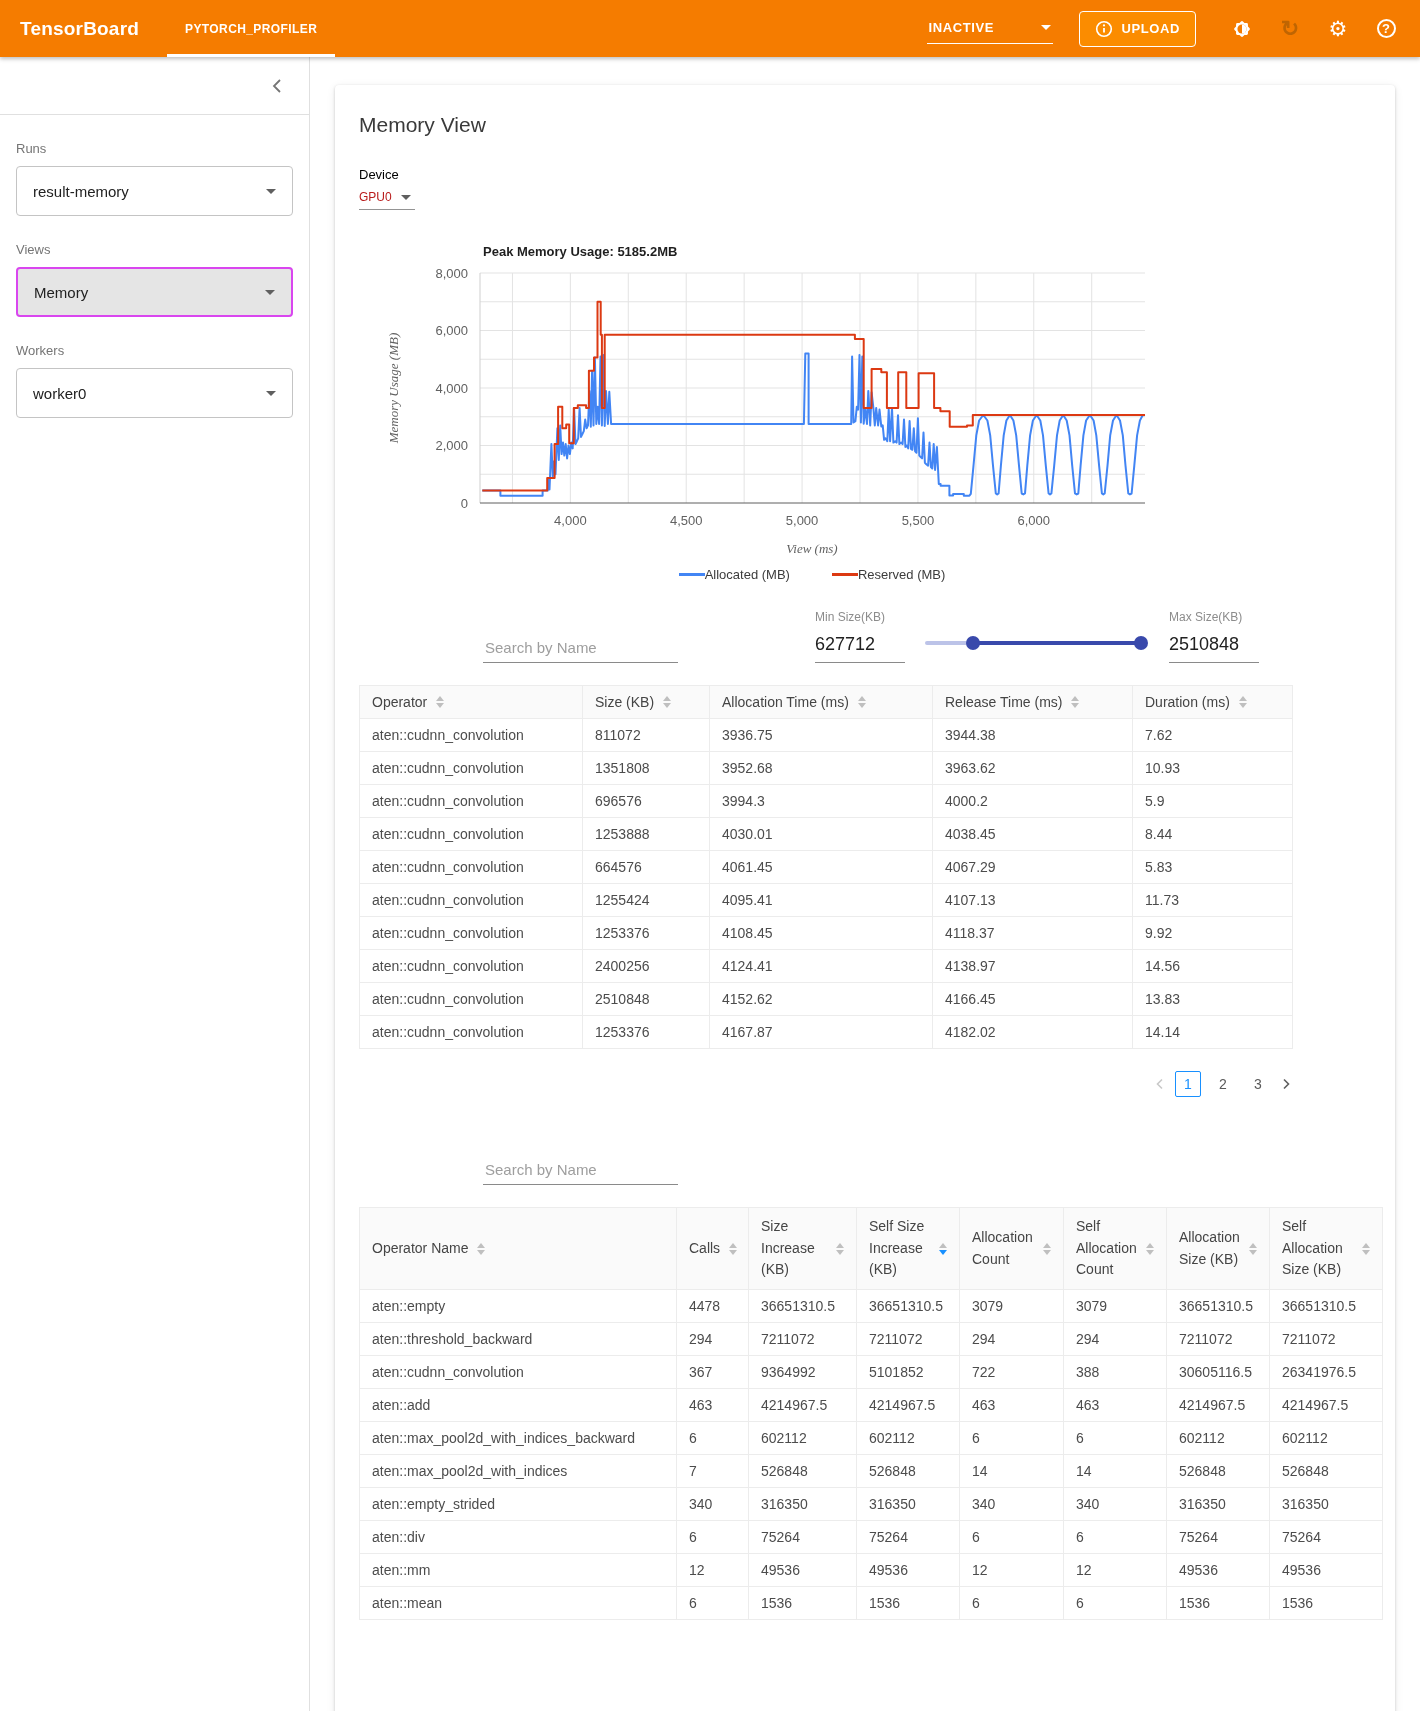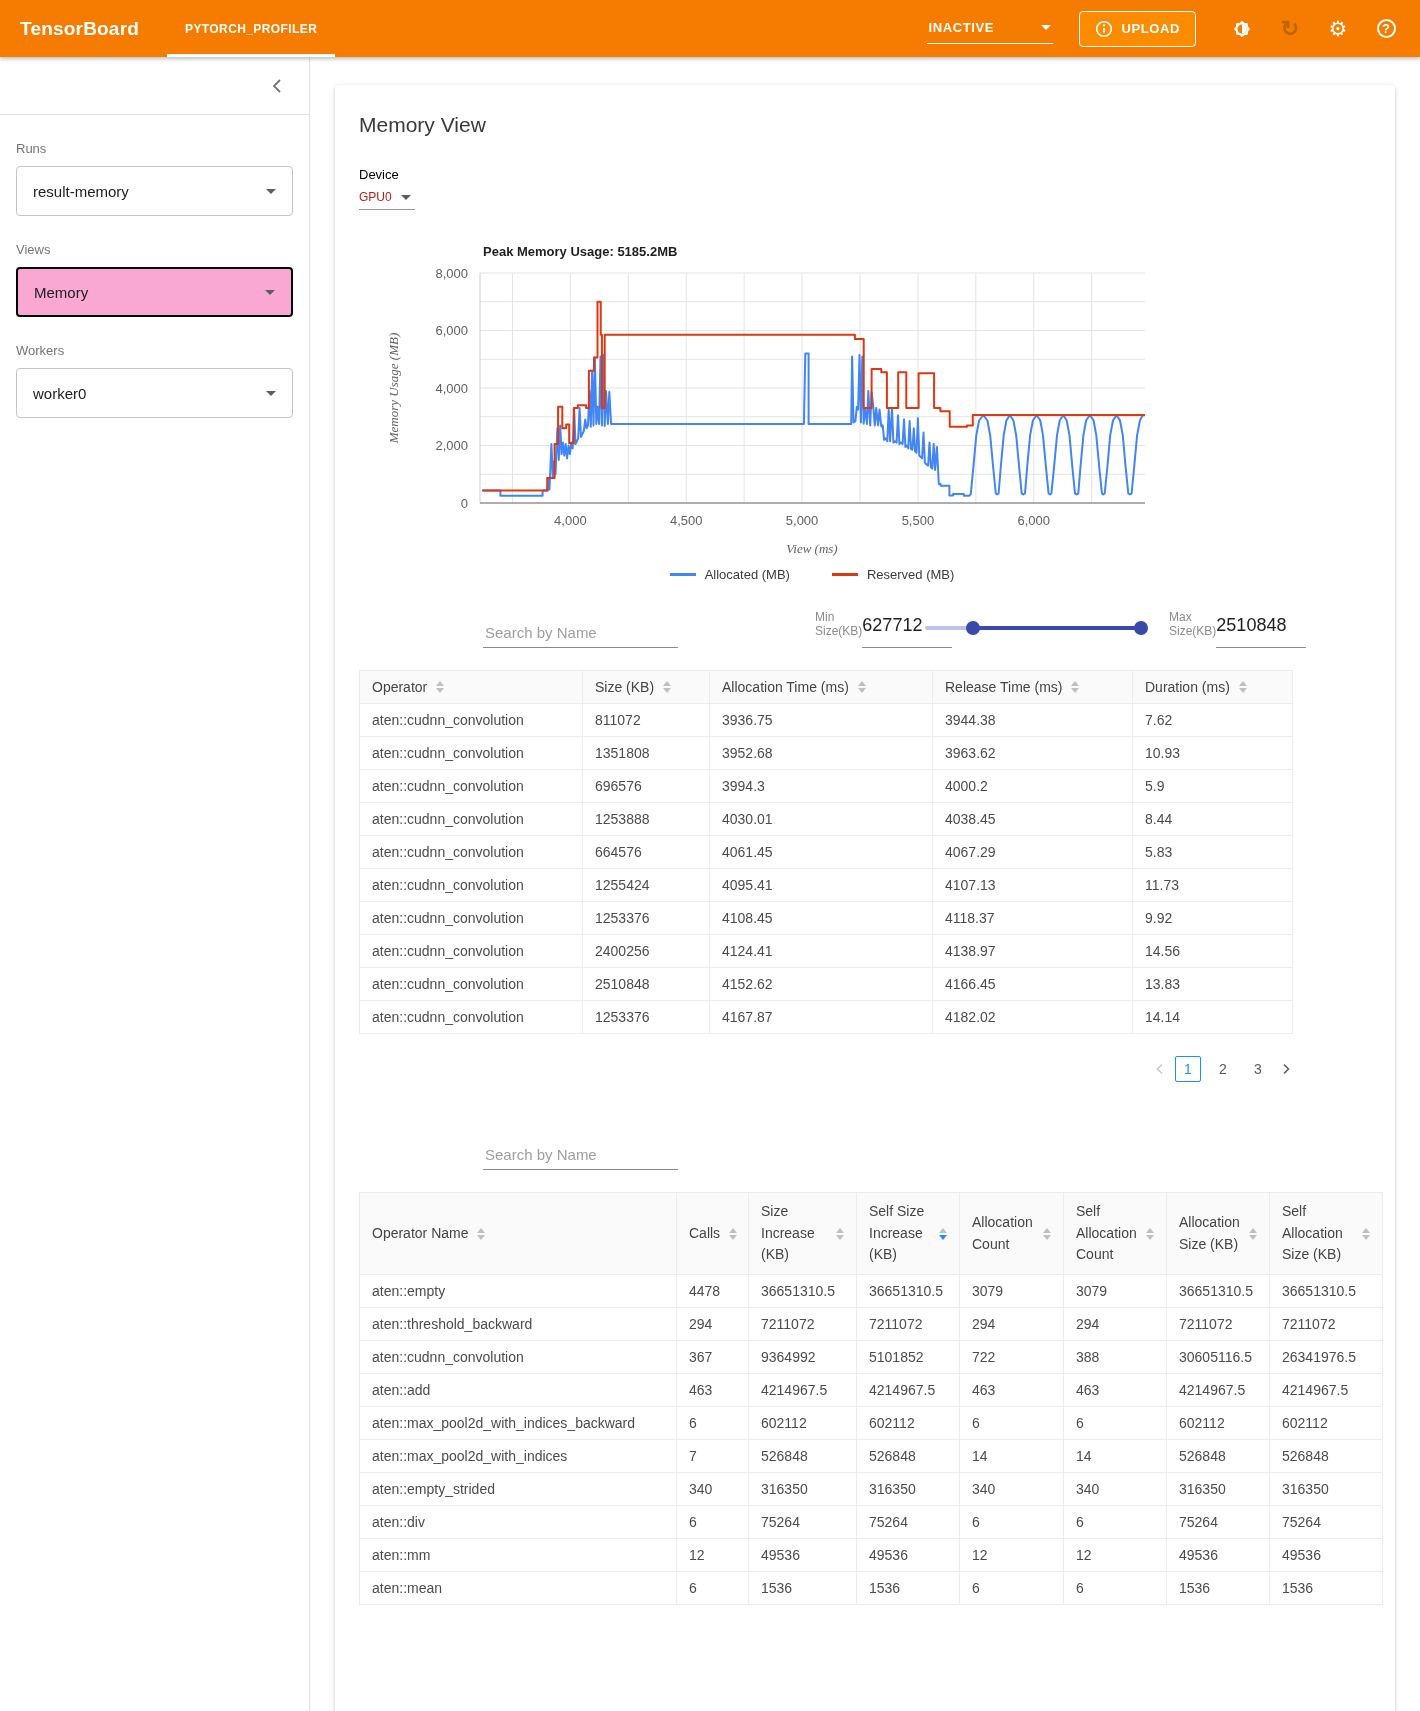--- a/index.html
+++ b/index.html
@@ -47,21 +47,21 @@
   .collapse-row {
     height:58px; display:flex; align-items:center; justify-content:flex-end;
     padding-right:26px; border-bottom:1px solid #e0e0e0;
   }
   .side-label { margin:26px 16px 10px 16px; color:#757575; font-size:13px; }
   .side-select {
     margin:0 16px; height:50px; border:1px solid #c4c4c4; border-radius:4px;
     display:flex; align-items:center; justify-content:space-between; padding:3px 16px;
     font-size:15px; color:#212121; cursor:pointer; background:#fff;
   }
-  .side-select.highlight { border:2px solid #000000; background:#f9a8d4;justify-content:space-between; }
+  .side-select.highlight { border:2px solid #d946ef; background:#e5e5e5;justify-content:space-between; }
   .caret-down-gray { width:0; height:0; border-left:5px solid transparent; border-right:5px solid transparent; border-top:5px solid #5f5f5f; }
   
   .card {
     position:absolute; left:335px; top:85px; width:1060px; min-height:1660px; background:#fff;
     border-radius:4px; padding:24px; z-index:5;
     box-shadow:0 1px 3px rgba(0,0,0,.18), 0 2px 10px rgba(0,0,0,.08);
   }
   .page-title { font-size:21px; color:#3a3a3a; margin:4px 0 30px 0; font-weight:normal; }
   .device-label { color:#000000; font-size:13px; margin-bottom:5px; }
   .device-select {
@@ -69,32 +69,32 @@
     border-bottom:1px solid #949494; padding:2px 4px 5px 0; cursor:pointer;
   }
   
   .chart-wrap { margin-top:34px; }
   .chart-title { margin-left:124px; font-size:13px; font-weight:bold; color:#1f1f1f; margin-bottom:4px; }
   #chart-svg-wrap { margin-left:21px; }
   #chart-svg-wrap text.tick { font-size:13px; fill:#616161; font-family:"Liberation Sans",sans-serif; }
   #chart-svg-wrap text.axis-title { font-size:13px; fill:#616161; font-style:italic; font-family:"Liberation Serif", serif; }
   .xlabel-row { width:770px; margin-left:21px; text-align:center; font-size:13px; color:#616161; font-style:italic; transform:translateX(47px); font-family:"Liberation Serif", serif; margin-top:2px; }
   .legend-row { width:770px; margin-left:21px; display:flex; justify-content:center; gap:42px; transform:translateX(47px); margin-top:10px; }
-  .legend-item { display:flex; align-items:center; gap:9px; }
+  .legend-item { display:flex; align-items:center; }
   .legend-swatch { width:26px; height:3px; display:inline-block; }
   .legend-label { font-size:13px; color:#3c3c3c; }
   
   .filters { display:flex; align-items:flex-end; margin-top:28px; }
   .search-underline {
     border:none; border-bottom:1px solid #8a8a8a; outline:none; font-size:15px; color:#333;
     padding:6px 2px; width:195px; font-family:"Liberation Sans",sans-serif; background:transparent;
   }
   .search-underline::placeholder { color:#9e9e9e; }
   .search-1 { margin-left:124px; }
-  .minmax { display:flex; flex-direction:row; width:90px; }
+  .minmax { display:flex; flex-direction:column; width:90px; }
   .minmax-label { font-size:12px; color:#8c8c8c; margin-bottom:10px; }
   .minmax-input {
     border:none; border-bottom:1px solid #8a8a8a; outline:none; font-size:18px; color:#212121;
     padding:0 0 7px 0; width:90px; font-family:"Liberation Sans",sans-serif; background:transparent;
   }
   .min-group { margin-left:137px; }
   .max-group { margin-left:24px; }
   .slider { position:relative; width:220px; height:14px; margin-left:20px; margin-bottom:13px; }
   .slider-rail { position:absolute; top:5px; left:0; right:0; height:4px; background:#bcc3e8; border-radius:2px; }
   .slider-fill { position:absolute; top:5px; height:4px; background:#3949ab; border-radius:2px; }

